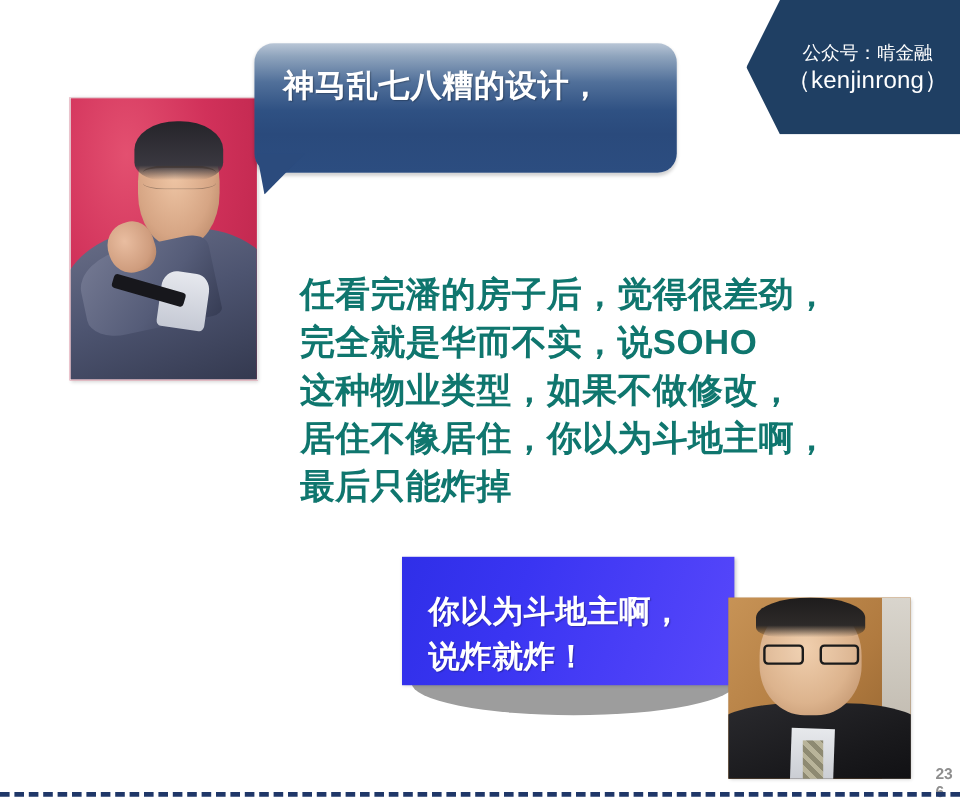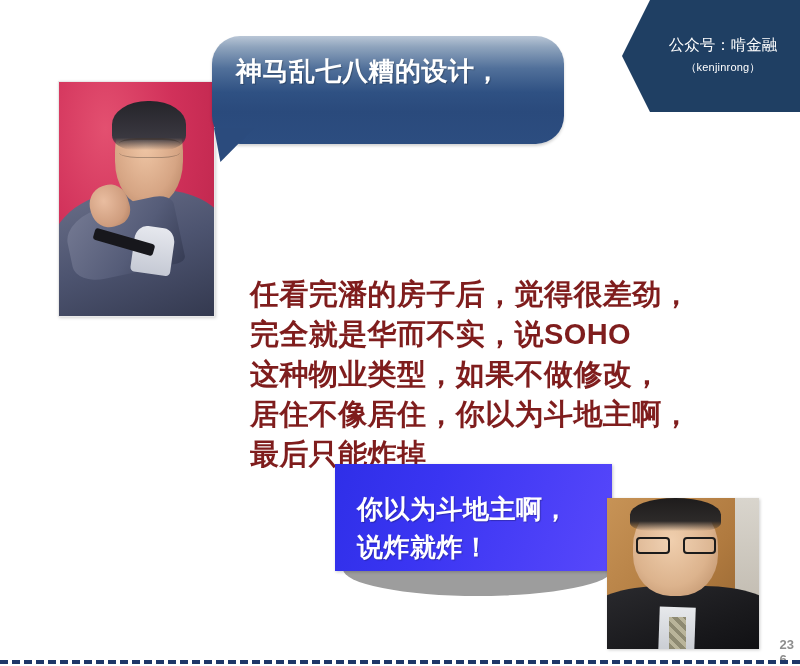--- a/index.html
+++ b/index.html
@@ -37,32 +37,32 @@
     justify-content: center;
   }
   .author-banner .line {
     color: #ffffff;
     font-size: 15.5px;
     line-height: 23px;
     white-space: nowrap;
     text-align: center;
   }
   .author-banner .line.latin {
-    font-size: 11px;
+    font-size: 20px;
     letter-spacing: 0.2px;
   }
 
   
   .bubble-top {
     position: absolute;
     left: 212px;
     top: 36px;
     width: 352px;
     height: 108px;
-    border-radius: 28px;
+    border-radius: 16px;
     background: linear-gradient(to bottom,
                 #b9c6d6 0%,
                 #8fa4bd 10%,
                 #51709a 30%,
                 #2f5183 52%,
                 #2a4a7c 70%,
                 #2c4d80 100%);
     box-shadow: 0 2px 3px rgba(0,0,0,0.18);
     box-sizing: border-box;
     padding: 17px 0 0 24px;
@@ -183,26 +183,25 @@
     border-radius: 30% 30% 10% 10%;
     transform: rotate(8deg);
   }
 
   
   .body-text {
     position: absolute;
     left: 250px;
     top: 226px;
     width: 530px;
-    color: #7f1d1d;
+    color: #0f766e;
     font-size: 29px;
     font-weight: bold;
     line-height: 40px;
     letter-spacing: 0.4px;
-    margin-top: 48px;
   }
   .body-text .ln { white-space: nowrap; }
 
   
   .bubble-bottom-shadow {
     position: absolute;
     left: 343px;
     top: 568px;
     width: 270px;
     height: 28px;

